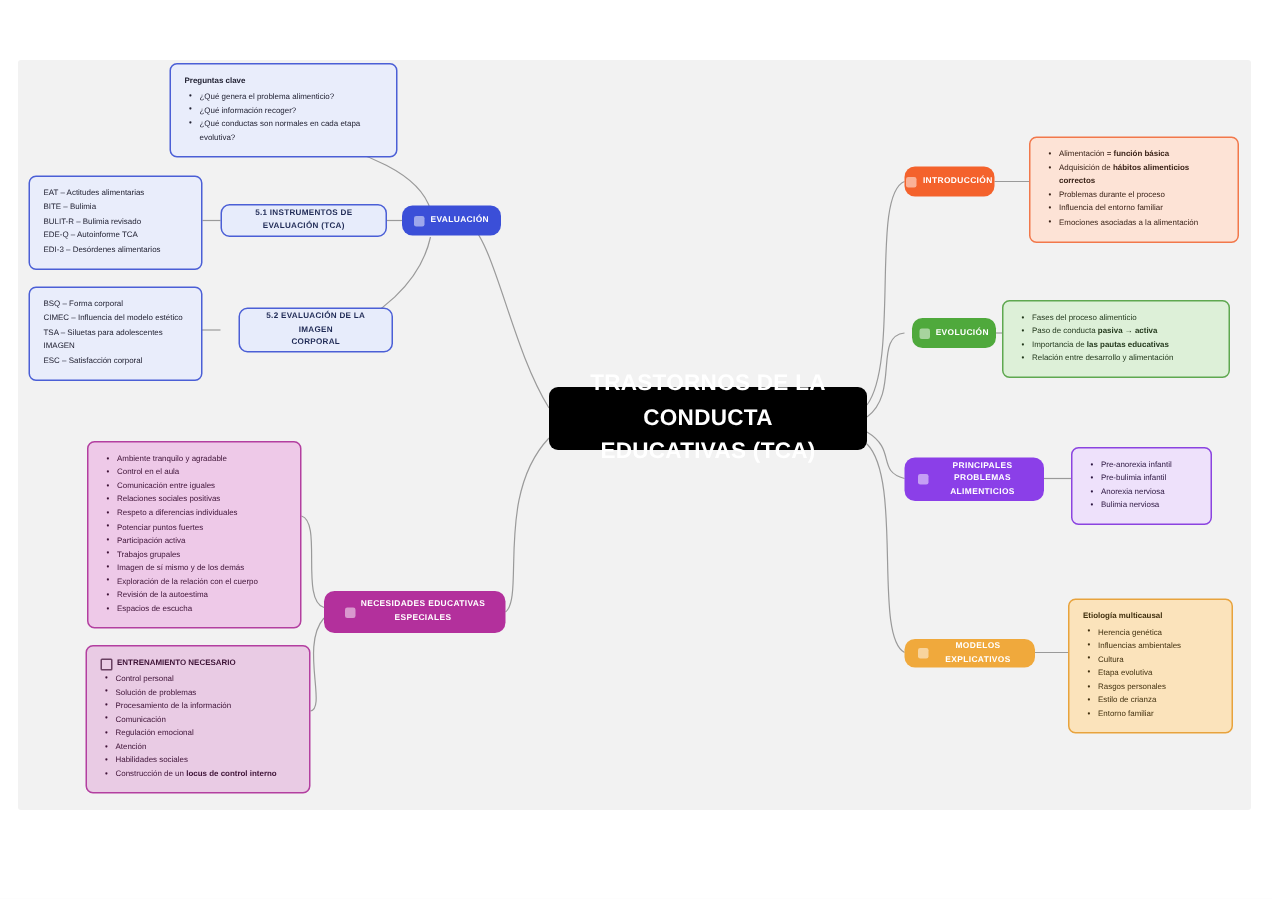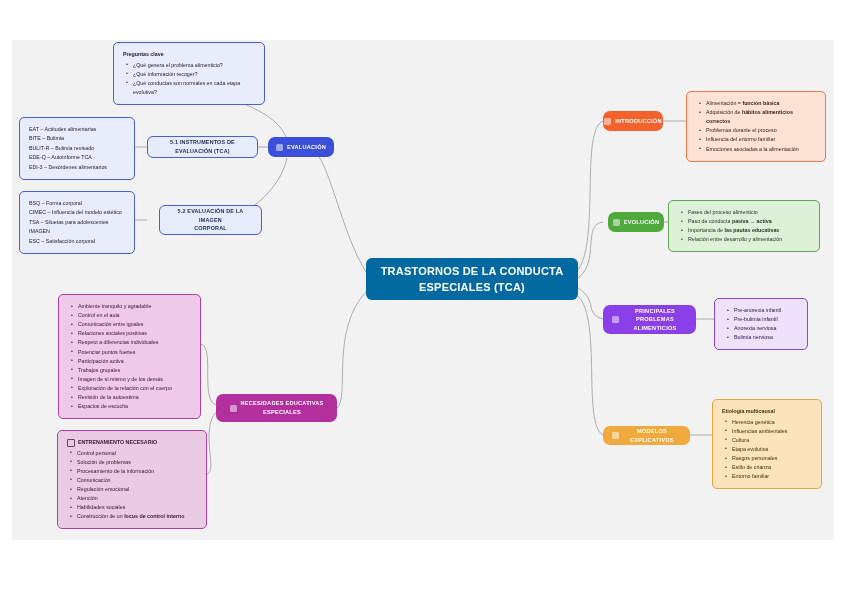--- a/index.html
+++ b/index.html
@@ -30,28 +30,28 @@
     width: 848px;
     height: 599px;
     pointer-events: none;
   }
   .node {
     position: absolute;
     box-sizing: border-box;
   }
   
   .root-node {
-    background: #0369a1;
+    background: #000000;
     color: #ffffff;
     border-radius: 6px;
     display: flex;
     align-items: center;
     justify-content: center;
     text-align: center;
-    font-size: 11px;
+    font-size: 15px;
     font-weight: bold;
     letter-spacing: .2px;
     line-height: 1.5;
     padding: 8px 14px;
   }
   
   .pill {
     border-radius: 7px;
     display: flex;
     align-items: center;
@@ -179,21 +179,21 @@
       <path d="M663 121 L 686 121"></path>
       <path d="M664 222 L 668 222"></path>
       <path d="M696 319 L 714 319"></path>
       <path d="M690 435 L 712 435"></path>
     </g>
   </svg>
 
   <div class="node root-node" style="left:366px; top:258px; width:212px; height:42px;">
     <div>
       <div>TRASTORNOS DE LA CONDUCTA</div>
-      <div>ESPECIALES (TCA)</div>
+      <div>EDUCATIVAS (TCA)</div>
     </div>
   </div>
 
   <div class="node pill p-orange" style="left:603px; top:111px; width:60px; height:20px;">
     <span class="ic"></span>
     <span class="txt">INTRODUCCIÓN</span>
   </div>
   <div class="node card c-orange" style="left:686px; top:91px; width:140px;">
     <ul>
       <li>Alimentación = <b class="em">función básica</b></li>

